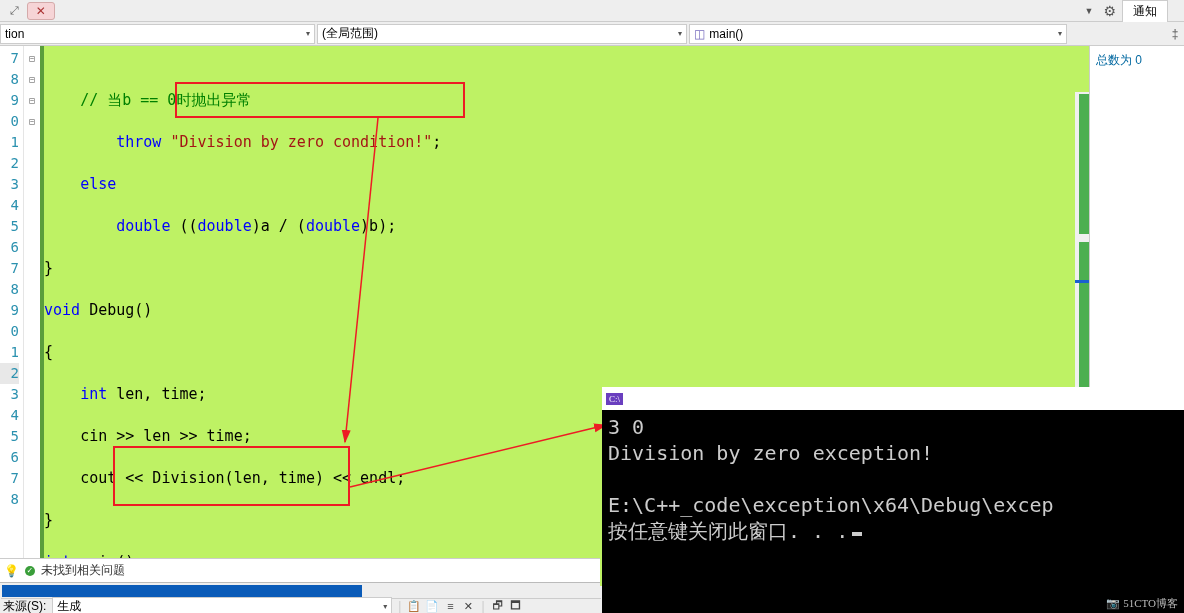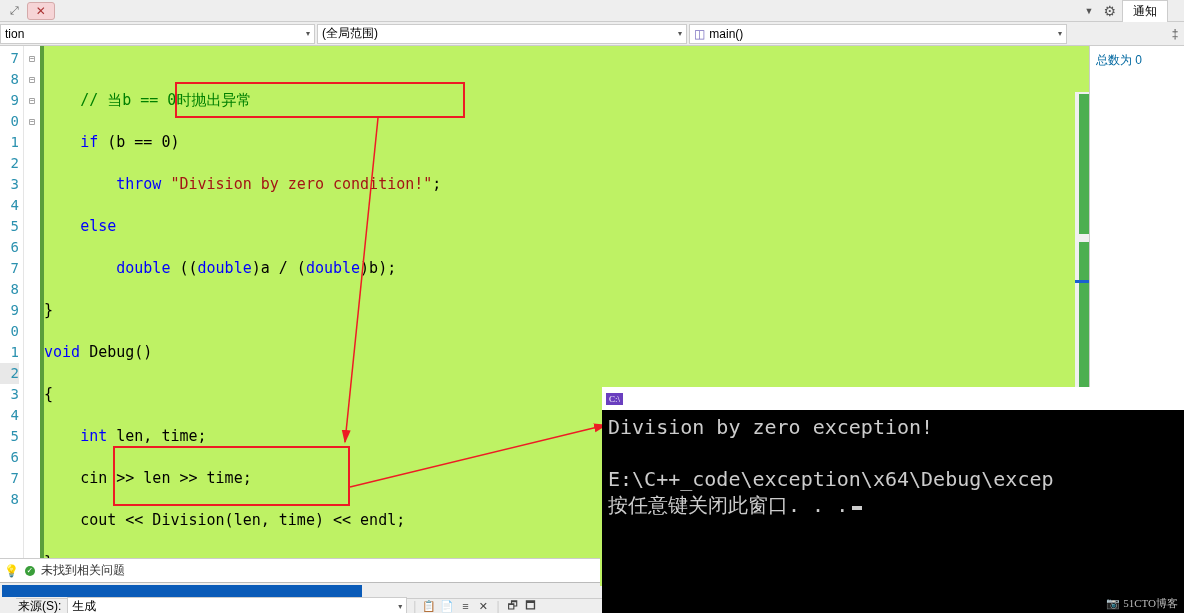--- a/index.html
+++ b/index.html
@@ -37,21 +37,21 @@
 .console-title .cico{background:#6a3fbf;color:#fff;font-size:9px;padding:1px 3px;margin-right:6px}
 .console-body{padding:4px 6px;line-height:26px}
 
 .statusbar{position:absolute;left:0;top:558px;height:24px;width:600px;background:#fff;border-top:1px solid #ccc;display:flex;align-items:center;font-size:12px;color:#333;padding-left:4px;z-index:5}
 .statusbar .bulb{color:#9a7f2a;margin-right:6px}
 .statusbar .ok{width:10px;height:10px;border-radius:50%;background:#3a9e3a;display:inline-block;margin-right:6px;color:#fff;font-size:8px;line-height:10px;text-align:center}
 
 .scroll-horiz{position:absolute;left:0;top:582px;height:16px;width:600px;background:#eee;border-top:1px solid #bbb;z-index:5}
 .scroll-thumb{position:absolute;left:2px;top:2px;width:360px;height:12px;background:#0a5bb8}
 
-.build-row{position:absolute;left:16px;top:598px;height:15px;width:600px;background:#eee;display:flex;align-items:center;font-size:12px;z-index:5;border-top:1px solid #ccc}
+.build-row{position:absolute;left:1px;top:598px;height:15px;width:600px;background:#eee;display:flex;align-items:center;font-size:12px;z-index:5;border-top:1px solid #ccc}
 .tool-ico{width:18px;height:18px;display:inline-flex;align-items:center;justify-content:center;color:#444;font-size:11px}
 
 .greenbar{position:absolute;right:95px;top:46px;width:14px;height:512px;background:#f0f0f0;z-index:3}
 .greenbar .gb{position:absolute;right:0;width:10px;background:#4caf50}
 .greenbar .gb2{position:absolute;right:0;width:10px;background:#4caf50}
 .greenbar .bl{position:absolute;right:0;width:14px;height:3px;background:#1a5fd0}
 
 .hl-line{position:absolute;left:0;right:0;height:21px;background:#d7e8c5;z-index:-1}
 .lnum-hl{background:#e8e8e8}
 .watermark{position:absolute;right:6px;bottom:2px;color:#bbb;font-size:11px;z-index:30;font-family:"Microsoft YaHei"}
@@ -131,21 +131,20 @@
       <div></div>
       <div></div>
     <div>⊟</div>
       <div></div>
       <div></div>
     <div></div>
   </div>
   <div class="code">
     <div class="hl-line" style="top:317px"></div>
 <div class="ln">    <span class="com">// 当b == 0时抛出异常</span></div>
-<div class="ln">    <span class="kw">if</span><span> (b == 0)</span></div>
 <div class="ln">        <span class="kw">throw</span> <span class="str">"Division by zero condition!"</span>;</div>
 <div class="ln">    <span class="kw">else</span></div>
 <div class="ln">        <span class="kw">double</span><span> ((</span><span class="kw">double</span><span>)a / (</span><span class="kw">double</span><span>)b);</span></div>
 <div class="ln">}</div>
 <div class="ln"><span class="kw">void</span><span> Debug()</span></div>
 <div class="ln">{</div>
 <div class="ln">    <span class="kw">int</span><span> len, time;</span></div>
 <div class="ln">    <span>cin &gt;&gt; len &gt;&gt; time;</span></div>
 <div class="ln">    <span>cout &lt;&lt; Division(len, time) &lt;&lt; endl;</span></div>
 <div class="ln">}</div>
@@ -183,20 +182,21 @@
     </defs>
   <line x1="378" y1="118" x2="345" y2="442" stroke="#ed1c24" stroke-width="1.5" marker-end="url(#ah)"></line>
   <line x1="350" y1="487" x2="606" y2="425" stroke="#ed1c24" stroke-width="1.5" marker-end="url(#ah)"></line>
 </svg>
 
 <div class="console">
   <div class="console-title">
     <span class="cico">C:\</span>
   </div>
   <div class="console-body">
+    <div>3 0</div>
     <div>Division by zero exception!</div>
     <div>&nbsp;</div>
     <div>E:\C++_code\exception\x64\Debug\excep</div>
     <div style="display:flex;align-items:flex-start">
         <span>按任意键关闭此窗口. . .</span>
         <span style="background:#ccc;width:10px;height:4px;display:inline-block;margin-left:4px;margin-top:14px"></span>
       </div>
   </div>
 </div>
 

